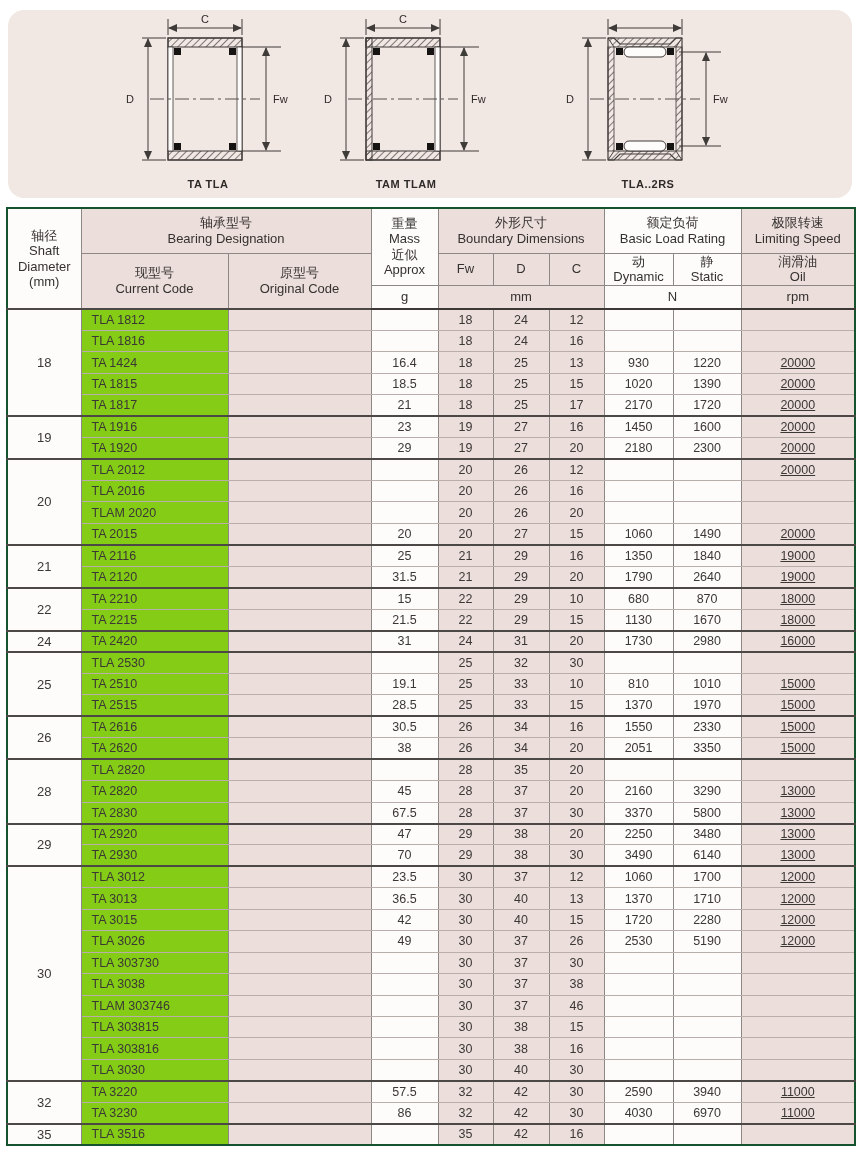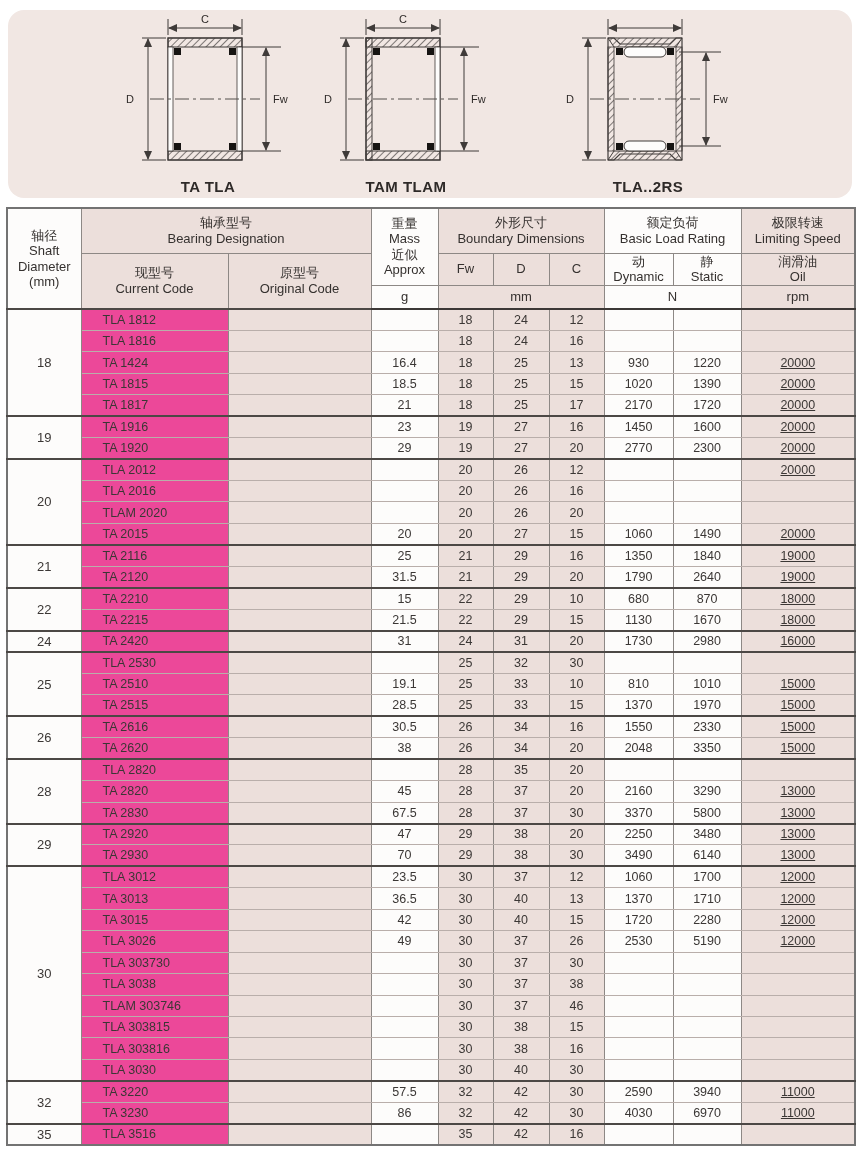--- a/index.html
+++ b/index.html
@@ -12,48 +12,48 @@
   
   .diagram-panel {
     position: relative; width: 844px; height: 188px;
     margin: 10px 8px 0 8px; background: #f1e7e3; border-radius: 16px;
   }
   .diagram { position: absolute; top: 4px; width: 180px; text-align: center; }
   .diagram-1 { left: 110px; }
   .diagram-2 { left: 308px; }
   .diagram-3 { left: 550px; }
   .diagram figcaption {
-    margin-top: 0px; font-size: 15px; font-weight: bold; color: #2e2a28;
+    margin-top: 0px; font-size: 11px; font-weight: bold; color: #2e2a28;
     letter-spacing: 0.5px;
   }
   .dim-label { font-size: 11px; fill: #2e2a28; font-family: "Liberation Sans", sans-serif; }
   
   table.spec {
     margin: 9px 6px 0 6px; width: 848px;
     border-collapse: collapse; table-layout: fixed;
-    border: 2px solid #737373;
+    border: 2px solid #14532d;
   }
   th, td { border: 1px solid #8d8885; overflow: hidden; }
   thead th {
     font-weight: normal; text-align: center; vertical-align: middle;
     white-space: pre-line; font-size: 13px; line-height: 1.18; color: #35312f;
   }
   thead tr.hrow1 th { height: 45px; }
   thead tr.hrow2 th { height: 32px; }
   thead tr.hrow3 th { height: 24px; border-bottom: 2px solid #3c3836; }
   .h-pink { background: #ecdfdb; }
   .h-white { background: #fdfcfb; }
   tbody td {
     height: 21.45px; font-size: 12.5px; text-align: center; vertical-align: middle;
     border-top: 1px solid #b9aeaa; border-bottom: 1px solid #b9aeaa;
     border-left: 1px solid #8d8885; border-right: 1px solid #8d8885;
   }
   tbody tr.group-start td { border-top: 2px solid #4c4845; }
   td.col-shaft   { background: #fdfcfb; font-size: 13px; }
-  td.col-current { background: #ec4899; text-align: left; padding-left: 21px; }
+  td.col-current { background: #84cc16; text-align: left; padding-left: 10px; }
   td.col-original{ background: #ecdfdb; text-align: left; padding-left: 15px; }
   td.col-mass    { background: #fdfcfb; margin-top: 28px; }
   td.col-dim     { background: #ecdfdb; }
   td.col-load    { background: #fdfcfb; }
   td.col-rpm     { background: #ecdfdb; text-decoration: underline; }
 </style>
 </head>
 <body>
 
 <div class="page">
@@ -297,21 +297,21 @@
           <td class="col-load">1600</td>
           <td class="col-rpm">20000</td>
         </tr>
         <tr>
           <td class="col-current">TA 1920</td>
           <td class="col-original"></td>
           <td class="col-mass">29</td>
           <td class="col-dim">19</td>
           <td class="col-dim">27</td>
           <td class="col-dim">20</td>
-          <td class="col-load">2770</td>
+          <td class="col-load">2180</td>
           <td class="col-load">2300</td>
           <td class="col-rpm">20000</td>
         </tr>
         <tr class="group-start">
           <td class="col-shaft" rowspan="4">20</td>
           <td class="col-current">TLA 2012</td>
           <td class="col-original"></td>
           <td class="col-mass"></td>
           <td class="col-dim">20</td>
           <td class="col-dim">26</td>
@@ -457,21 +457,21 @@
           <td class="col-load">2330</td>
           <td class="col-rpm">15000</td>
         </tr>
         <tr>
           <td class="col-current">TA 2620</td>
           <td class="col-original"></td>
           <td class="col-mass">38</td>
           <td class="col-dim">26</td>
           <td class="col-dim">34</td>
           <td class="col-dim">20</td>
-          <td class="col-load">2048</td>
+          <td class="col-load">2051</td>
           <td class="col-load">3350</td>
           <td class="col-rpm">15000</td>
         </tr>
         <tr class="group-start">
           <td class="col-shaft" rowspan="3">28</td>
           <td class="col-current">TLA 2820</td>
           <td class="col-original"></td>
           <td class="col-mass"></td>
           <td class="col-dim">28</td>
           <td class="col-dim">35</td>

